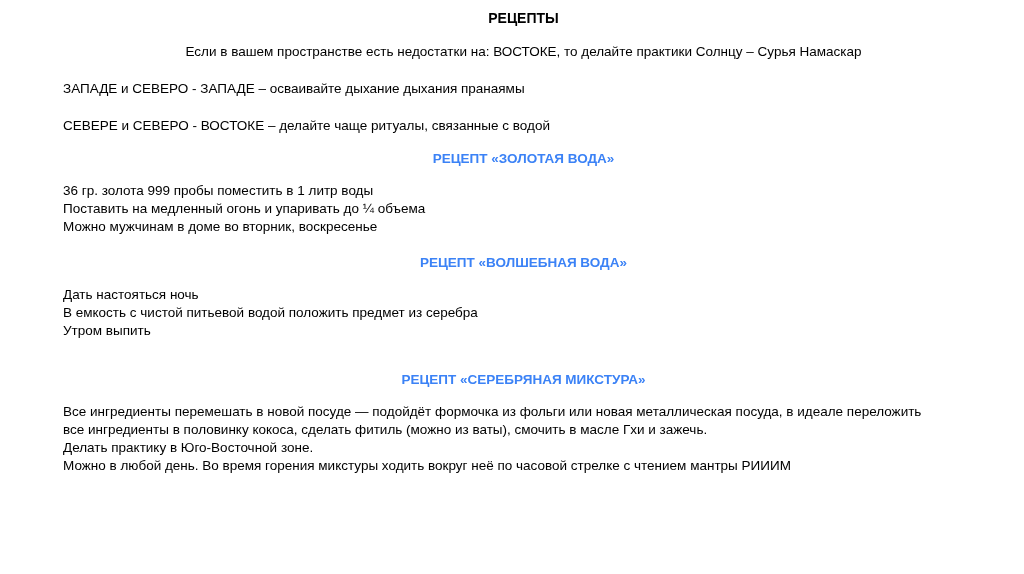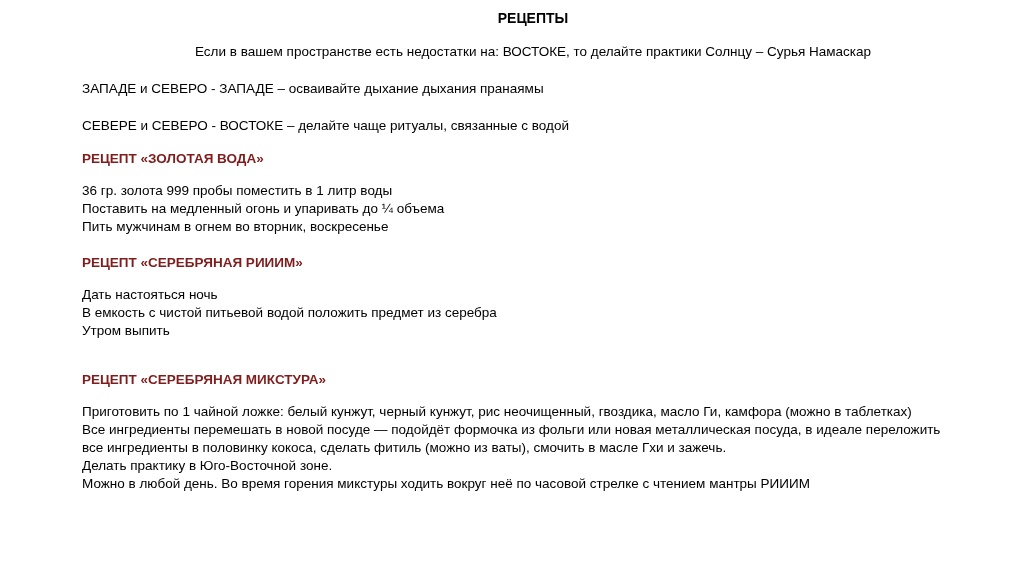--- a/index.html
+++ b/index.html
@@ -12,43 +12,43 @@
     width: 1024px;
     height: 574px;
     overflow: hidden;
     font-family: "Liberation Sans", sans-serif;
     font-size: 13.5px;
     color: #000000;
   }
   .slide {
     width: 1024px;
     height: 574px;
-    padding: 9px 40px 0 82px;
+    padding: 9px 40px 0 63px;
     white-space: nowrap;
   }
   .slide-title {
     text-align: center;
     font-weight: bold;
     font-size: 14px;
     line-height: 18px;
   }
   .intro p {
     margin: 19px 0 0 0;
     line-height: 18px;
   }
   .intro p:first-child {
     margin-top: 16px;
     text-align: center;
   }
   .section-heading {
-    text-align: left;
+    text-align: center;
     font-weight: bold;
     font-size: 13.5px;
     line-height: 18px;
-    color: #7f1d1d;
+    color: #3b82f6;
     margin: 15px 0 14px 0;
   }
   .section-heading.gap-md { margin-top: 18px; }
   .section-heading.gap-lg { margin-top: 31px; }
   .block div {
     line-height: 18px;
   }
 </style>
 </head>
 <body>
@@ -61,37 +61,36 @@
     <p>Если в вашем пространстве есть недостатки на: ВОСТОКЕ, то делайте практики Солнцу – Сурья Намаскар</p>
     <p>ЗАПАДЕ и СЕВЕРО - ЗАПАДЕ – осваивайте дыхание дыхания пранаямы</p>
     <p>СЕВЕРЕ и СЕВЕРО - ВОСТОКЕ – делайте чаще ритуалы, связанные с водой</p>
   </div>
 
   <div class="section">
     <div class="section-heading">РЕЦЕПТ «ЗОЛОТАЯ ВОДА»</div>
     <div class="block">
       <div>36 гр. золота 999 пробы поместить в 1 литр воды</div>
       <div>Поставить на медленный огонь и упаривать до ¼ объема</div>
-      <div>Пить мужчинам в огнем во вторник, воскресенье</div>
+      <div>Можно мужчинам в доме во вторник, воскресенье</div>
     </div>
   </div>
 
   <div class="section">
-    <div class="section-heading gap-md">РЕЦЕПТ «СЕРЕБРЯНАЯ РИИИМ»</div>
+    <div class="section-heading gap-md">РЕЦЕПТ «ВОЛШЕБНАЯ ВОДА»</div>
     <div class="block">
       <div>Дать настояться ночь</div>
       <div>В емкость с чистой питьевой водой положить предмет из серебра</div>
       <div>Утром выпить</div>
     </div>
   </div>
 
   <div class="section">
     <div class="section-heading gap-lg">РЕЦЕПТ «СЕРЕБРЯНАЯ МИКСТУРА»</div>
     <div class="block">
-      <div>Приготовить по 1 чайной ложке: белый кунжут, черный кунжут, рис неочищенный, гвоздика, масло Ги, камфора (можно в таблетках)</div>
       <div>Все ингредиенты перемешать в новой посуде — подойдёт формочка из фольги или новая металлическая посуда, в идеале переложить</div>
       <div>все ингредиенты в половинку кокоса, сделать фитиль (можно из ваты), смочить в масле Гхи и зажечь.</div>
       <div>Делать практику в Юго-Восточной зоне.</div>
       <div>Можно в любой день. Во время горения микстуры ходить вокруг неё по часовой стрелке с чтением мантры РИИИМ</div>
     </div>
   </div>
 
 </div>
 
 </body></html>

